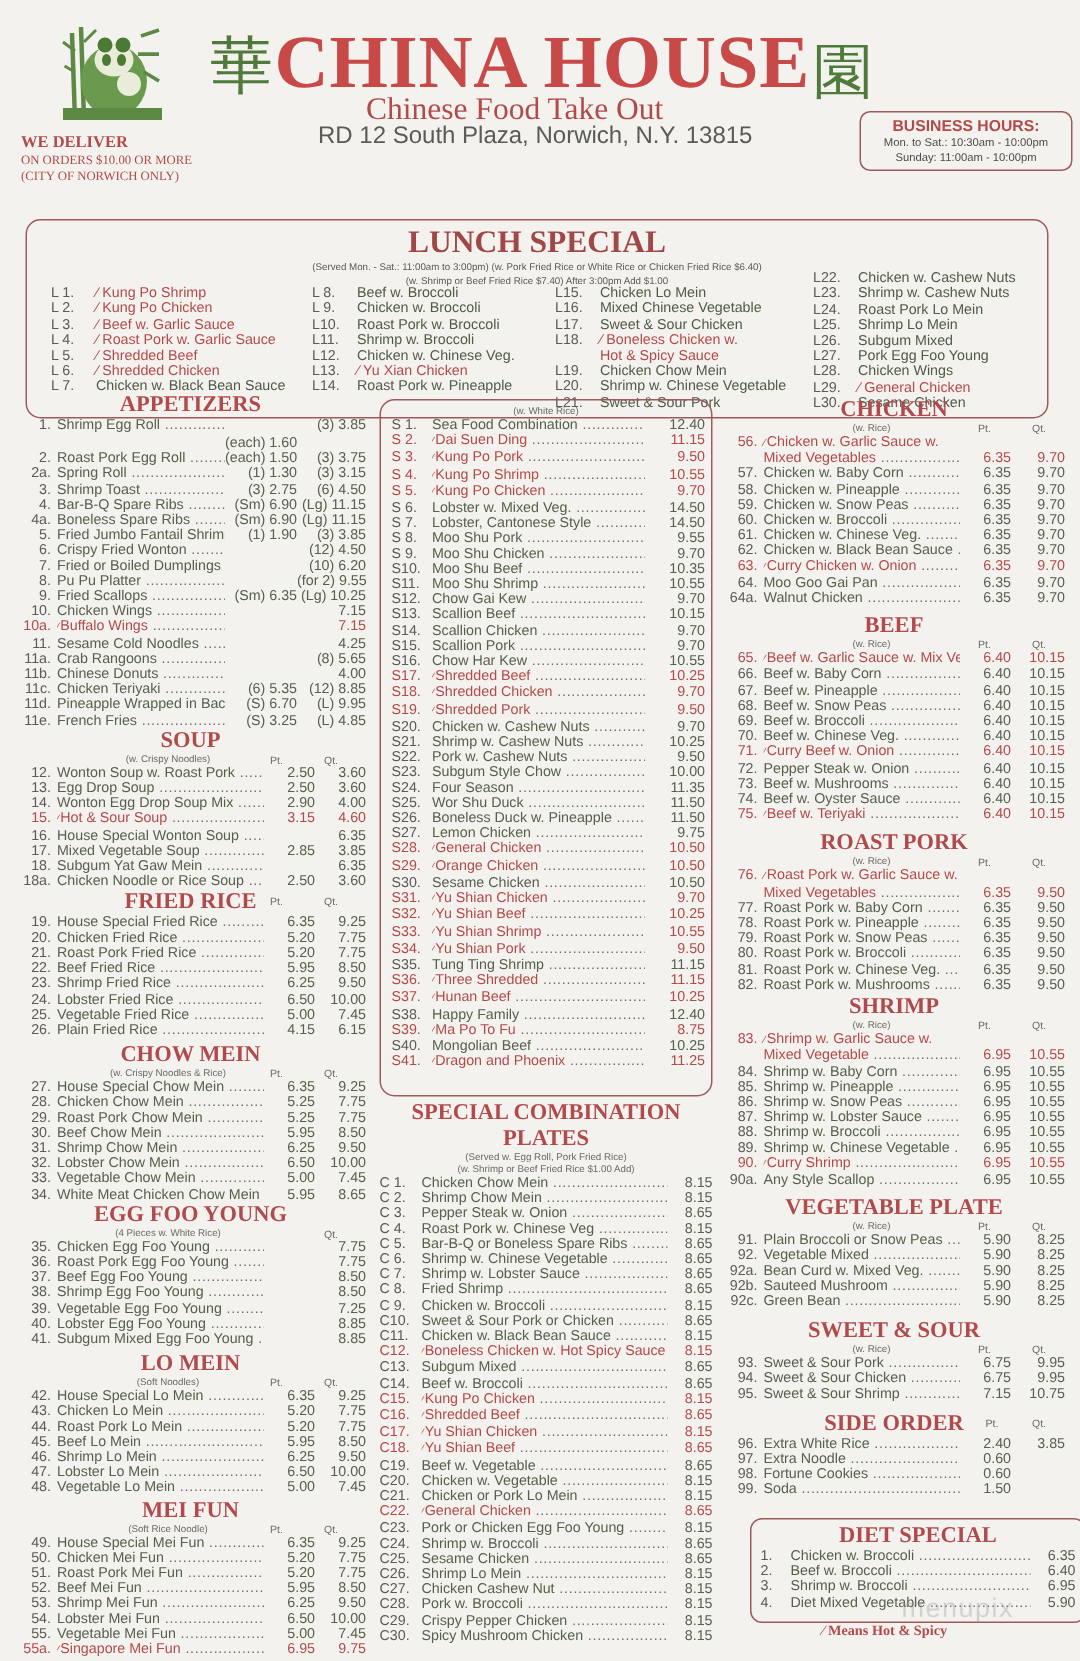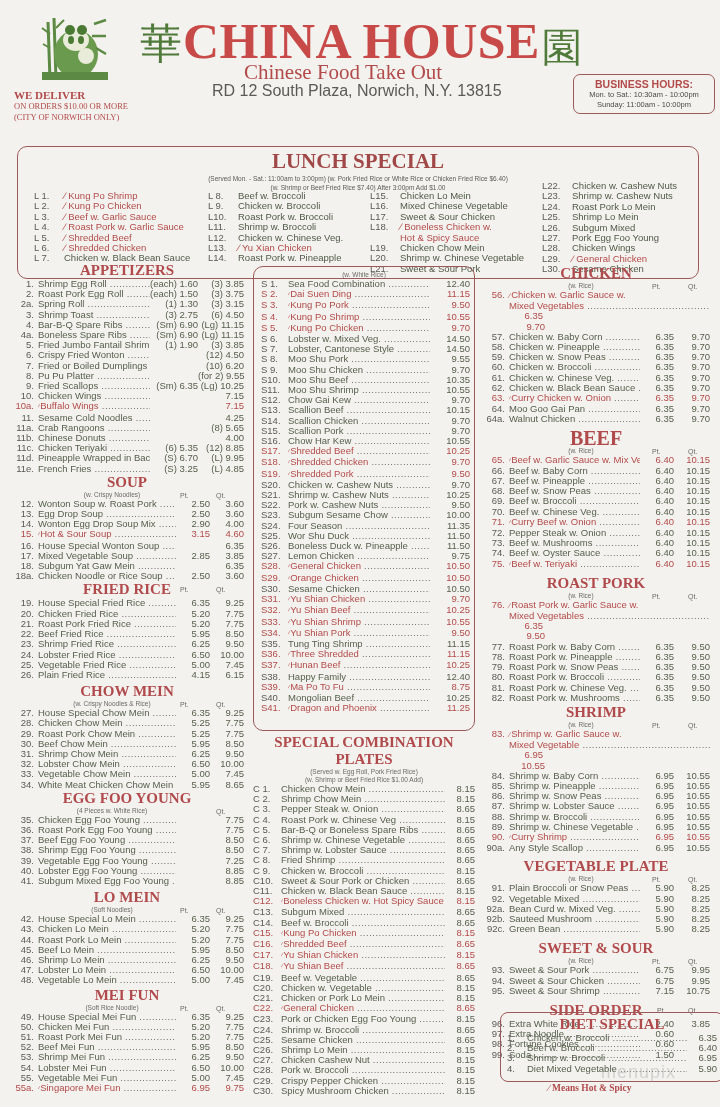--- a/index.html
+++ b/index.html
@@ -57,21 +57,21 @@
   .special .row .p1 { width: 40px; }
 
   .combo { position: absolute; left: 253px; top: 734px; width: 222px; }
   .combo .row .num { width: 28px; text-align: left; }
   .combo .row .p1 { width: 30px; }
 
   .colR { position: absolute; left: 482px; top: 262px; width: 228px; }
   .colR .row .num { width: 27px; }
   .colR .row .p1 { width: 34px; }
   .colR .row .p2 { width: 36px; }
-  .cont { padding-left: 27px; flex-direction: column; }
+  .cont { padding-left: 27px; }
 
   .diet { position: absolute; left: 484px; top: 1012px; width: 224px; height: 70px; border: 1.5px solid #9c5a5a; border-radius: 8px; padding: 3px 6px; margin-left: 16px; }
   .diet .row .num { width: 20px; text-align: left; }
   .diet .row .p1 { width: 30px; }
   .legend { position: absolute; left: 548px; top: 1083px; font-family: "Liberation Serif", serif; font-weight: bold; font-size: 9.5px; color: #b04a4c; }
   .watermark { position: absolute; left: 601px; top: 1062px; font-size: 18px; color: rgba(150,150,150,0.35); letter-spacing: 1px; }
 </style>
 </head>
 <body>
 
@@ -244,21 +244,21 @@
       </div>
     </div>
 </div>
 
 <div class="colL">
   <div class="section-title" style="font-size:15px">APPETIZERS</div>
   <div>
       <div class="row">
         <span class="num">1.</span>
         <span class="nm">Shrimp Egg Roll</span>
-        <span class="p1" style="width: 48px;">(each) 1.60</span>
+        <span class="p1" style="width: 48px; margin-top: 12px;">(each) 1.60</span>
         <span class="p2" style="width: 46px;">(3) 3.85</span>
       </div>
       <div class="row">
         <span class="num">2.</span>
         <span class="nm">Roast Pork Egg Roll</span>
         <span class="p1" style="width: 48px;">(each) 1.50</span>
         <span class="p2" style="width: 46px;">(3) 3.75</span>
       </div>
       <div class="row">
         <span class="num">2a.</span>
@@ -794,21 +794,21 @@
         <span class="nm">Shrimp w. Cashew Nuts</span>
         <span class="p1">10.25</span>
       </div>
       <div class="row single">
         <span class="num">S22.</span>
         <span class="nm">Pork w. Cashew Nuts</span>
         <span class="p1">9.50</span>
       </div>
       <div class="row single">
         <span class="num">S23.</span>
-        <span class="nm">Subgum Sesame Chow</span>
+        <span class="nm">Subgum Style Chow</span>
         <span class="p1">10.00</span>
       </div>
       <div class="row single">
         <span class="num">S24.</span>
         <span class="nm">Four Season</span>
         <span class="p1">11.35</span>
       </div>
       <div class="row single">
         <span class="num">S25.</span>
         <span class="nm">Wor Shu Duck</span>
@@ -1123,21 +1123,21 @@
       </div>
       <div class="row">
         <span class="num">64a.</span>
         <span class="nm">Walnut Chicken</span>
         <span class="p1">6.35</span>
         <span class="p2">9.70</span>
       </div>
     </div>
 
   <div style="position:relative; margin-top:5px">
-    <div class="section-title" style="font-size:20px">BEEF</div>
+    <div class="section-title" style="font-size:15px">BEEF</div>
     <div class="note" style="margin-left:-30px">(w. Rice)</div>
     <span class="pq" style="left:170px; top:18px">Pt.</span>
     <span class="pq" style="left:206px; top:18px">Qt.</span>
   </div>
   <div>
       <div class="row hot">
         <span class="num">65.</span>
         <span class="nm"><span class="chili">∕</span>Beef w. Garlic Sauce w. Mix Veg.</span>
         <span class="p1">6.40</span>
         <span class="p2">10.15</span>

